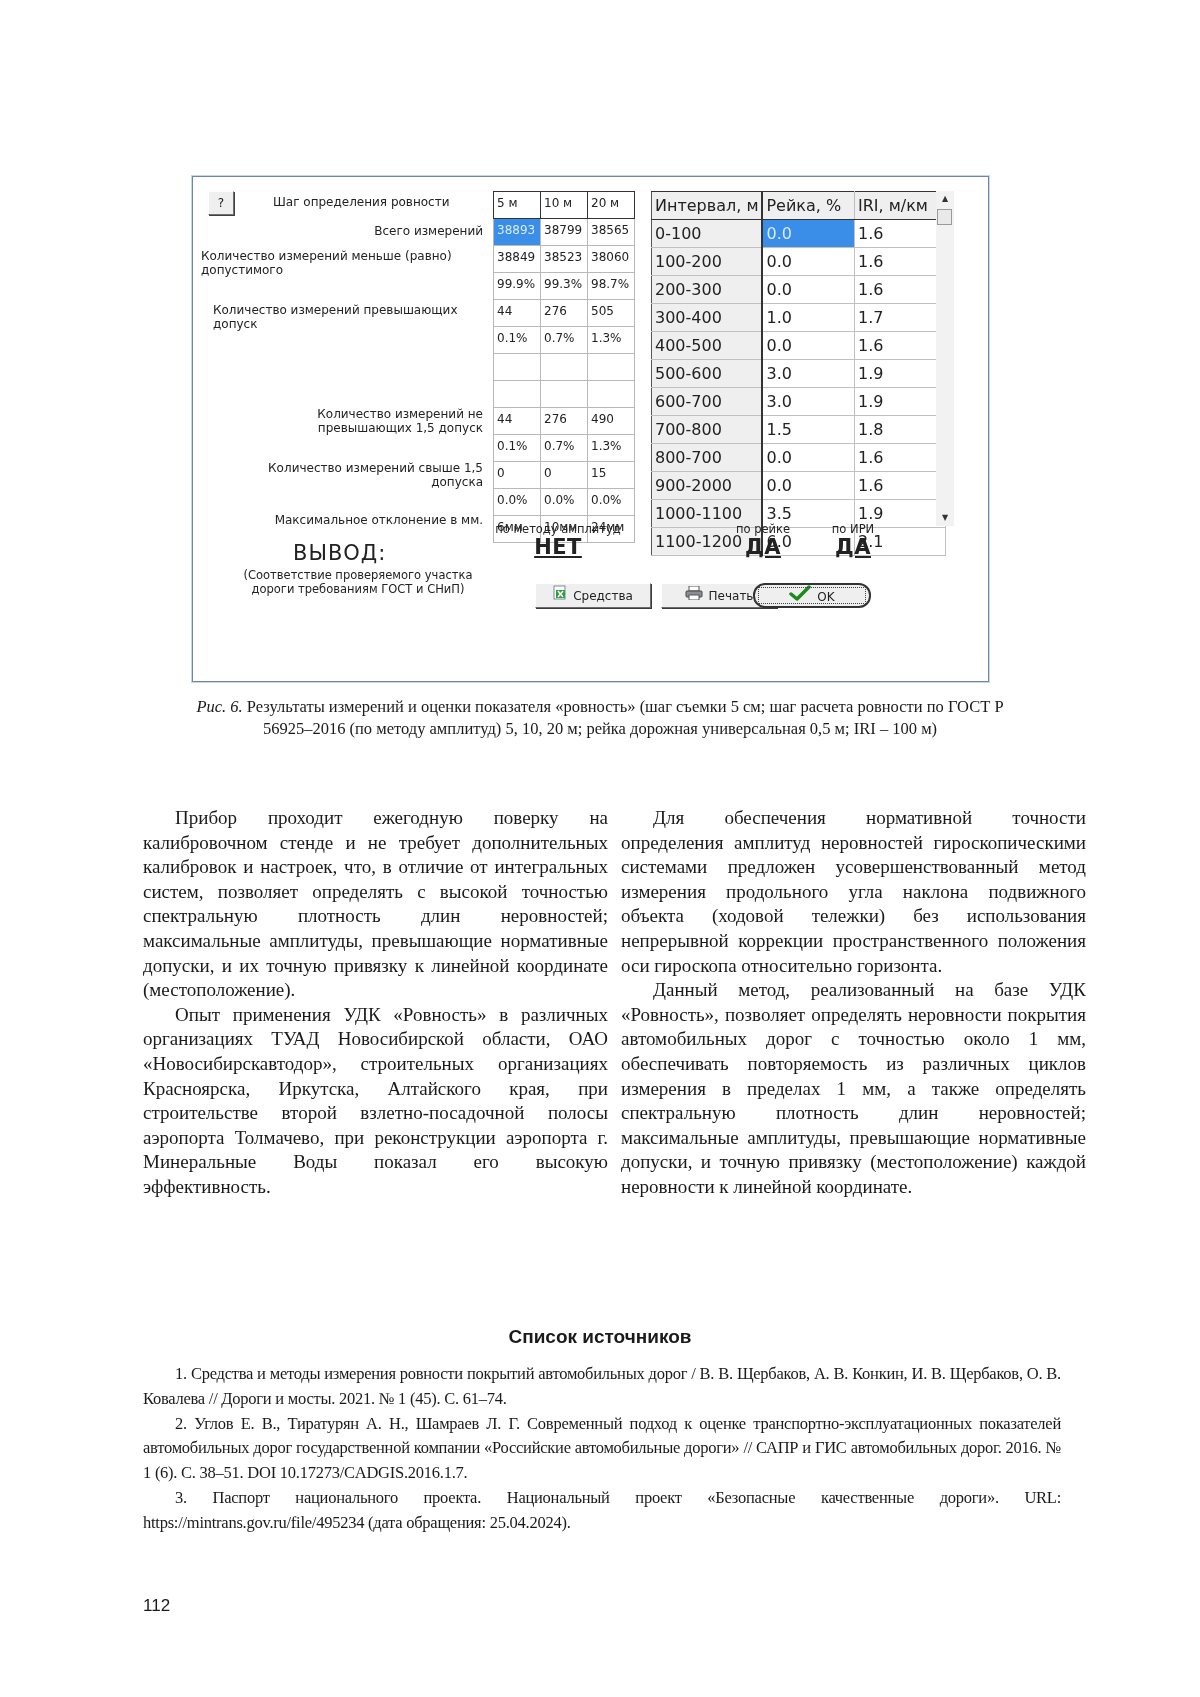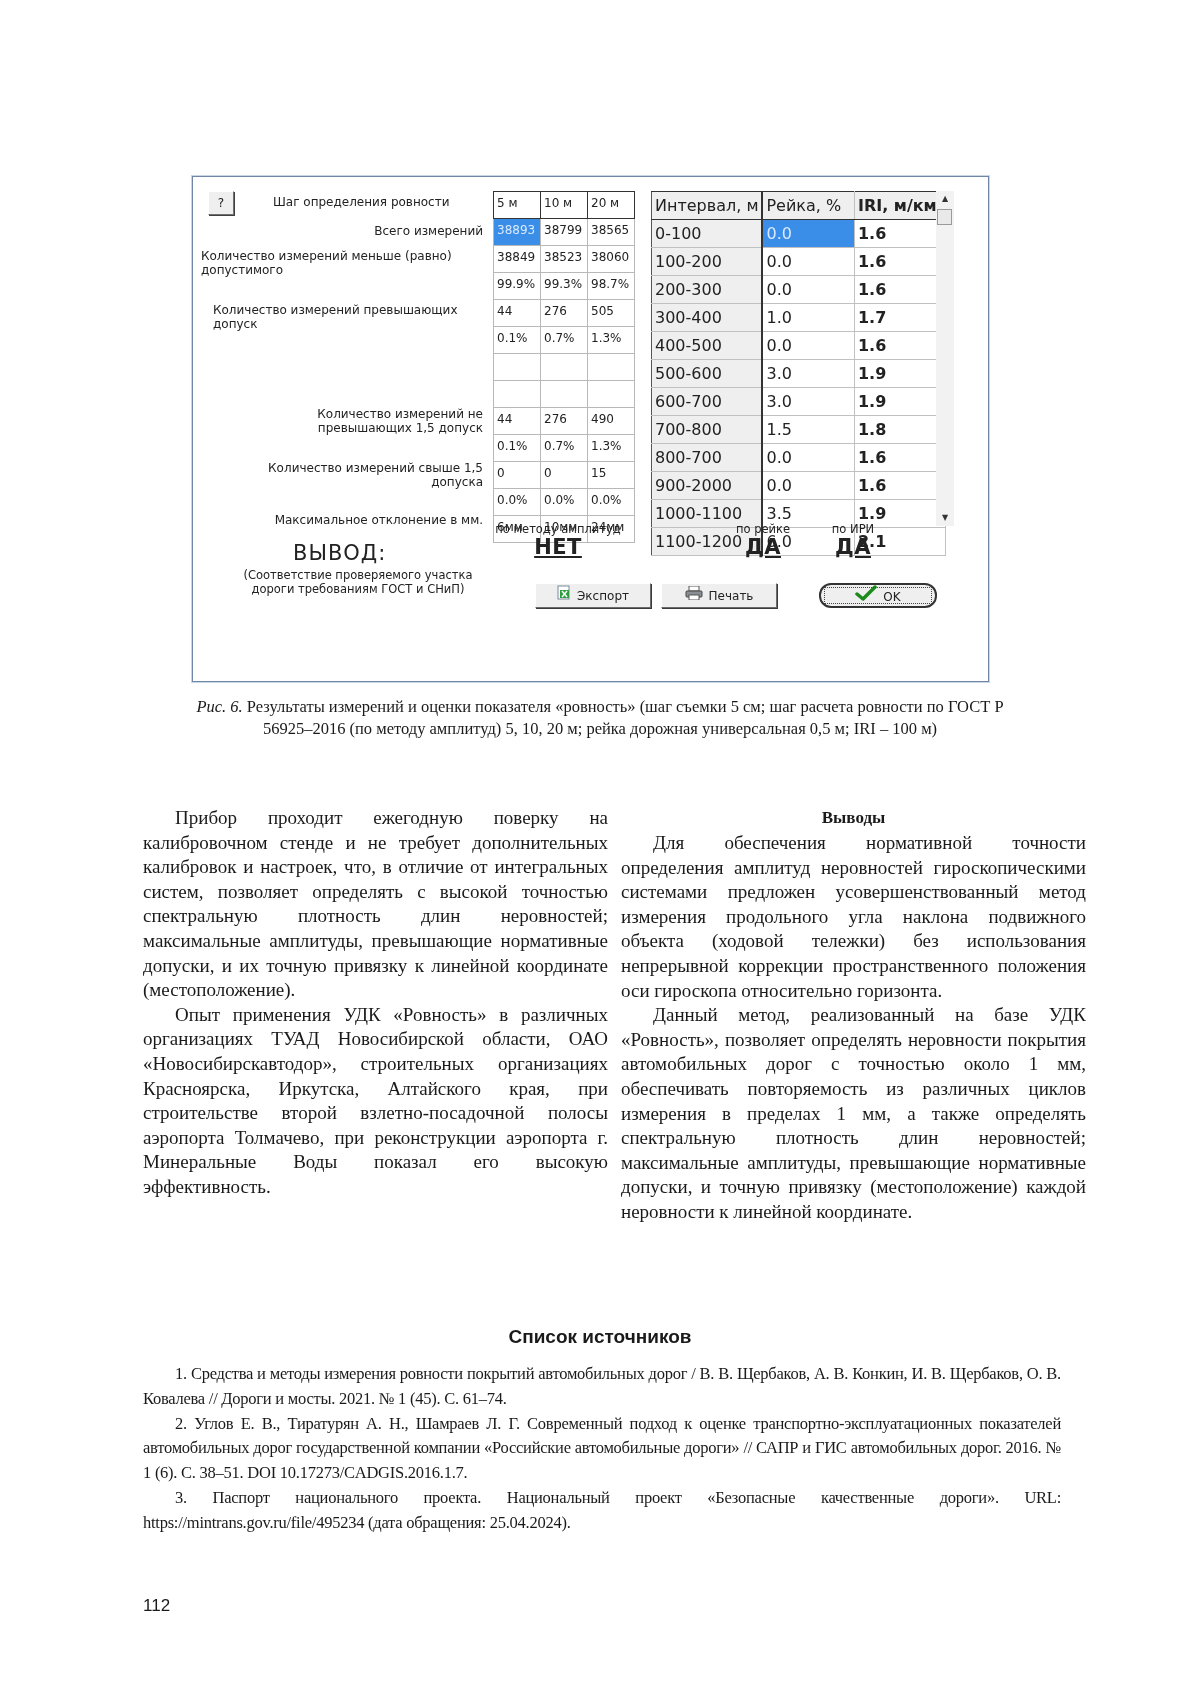--- a/index.html
+++ b/index.html
@@ -30,21 +30,21 @@
   .grid-left td.sel { background: #3b8ee8; color: #d8eaff; }
 
   
   .grid-right { position: absolute; left: 458px; top: 14px; border-collapse: collapse; }
   .grid-right td {
     height: 28px; padding: 4px 3px 0; border: 1px solid #c0c0c0; font-size: 16px; vertical-align: top;
     box-sizing: border-box; white-space: nowrap; background: #fff;
   }
   .grid-right td.c1 { width: 92px; background: #efefef; border-right: 2px solid #333; border-left: 1px solid #555; }
   .grid-right td.c2 { width: 92px; }
-  .grid-right td.c3 { width: 91px; font-weight: bold; }
+  .grid-right td.c3 { width: 91px; }
   .grid-right tr.head td { border-top: 1.5px solid #333; border-bottom: 1.5px solid #333; background: #efefef; overflow: hidden; }
   .grid-right tr.head td.c3 { border-right: 1.5px solid #333; }
   .grid-right td.sel { background: #3b8ee8; color: #d8eaff; }
 
   .vscroll {
     position: absolute; left: 743px; top: 14px; width: 18px; height: 335px; background: #f2f2f2;
   }
   .vscroll .arrow { position: absolute; left: 0; width: 18px; height: 16px; text-align: center; font-size: 8px; line-height: 16px; color: #333; }
   .vscroll .thumb { position: absolute; left: 1px; top: 18px; width: 15px; height: 16px; background: #e9e9e9; border: 1px solid #9a9a9a; box-sizing: border-box; }
 
@@ -250,52 +250,51 @@
   <div class="method-lbl" style="left:610px; top:345px; width:100px;">по ИРИ</div>
   <div class="verdict" style="left:610px; top:358px; width:100px;">ДА</div>
 
   <div class="btn" style="left:342px; width:116px;">
     <span class="ico">
       <svg width="14" height="15" viewBox="0 0 14 15">
           <rect x="1" y="1" width="11" height="13" fill="#fff" stroke="#7a8a9a"></rect>
           <rect x="3" y="5" width="9" height="8" fill="#2e9e3e"></rect>
           <path d="M5 6 L10 12 M10 6 L5 12" stroke="#fff" stroke-width="1.5"></path>
         </svg>
-    </span><span>Экспорт</span>
+    </span><span>Средства</span>
   </div>
   <div class="btn" style="left:468px; width:116px;">
     <span class="ico">
       <svg width="18" height="14" viewBox="0 0 18 14">
           <rect x="4" y="0" width="10" height="5" fill="#fff" stroke="#555"></rect>
           <rect x="1" y="5" width="16" height="6" rx="1" fill="#8a8f96" stroke="#444"></rect>
           <rect x="4" y="9" width="10" height="5" fill="#fff" stroke="#555"></rect>
         </svg>
     </span><span>Печать</span>
   </div>
-  <div class="btn ok" style="left:626px; width:118px;border-radius:12px;">
+  <div class="btn ok" style="left:560px; width:118px;border-radius:12px;">
     <div class="focus"></div>
     <span class="ico">
       <svg width="22" height="16" viewBox="0 0 22 16">
           <path d="M2 9 L8 14 L20 2" fill="none" stroke="#1c8a1c" stroke-width="3.5" stroke-linecap="round" stroke-linejoin="round"></path>
         </svg>
     </span><span>OK</span>
   </div>
 </div>
 
 <div class="caption serif">
   <i>Рис. 6.</i><span> Результаты измерений и оценки показателя «ровность» (шаг съемки 5 см; шаг расчета ровности по ГОСТ Р 56925–2016 (по методу амплитуд) 5, 10, 20 м; рейка дорожная универсальная 0,5 м; IRI – 100 м)</span>
 </div>
 
 <div class="col col-left serif">
   <p>Прибор проходит ежегодную поверку на калибровочном стенде и не требует дополнительных калибровок и настроек, что, в отличие от интегральных систем, позволяет определять с высокой точностью спектральную плотность длин неровностей; максимальные амплитуды, превышающие нормативные допуски, и их точную привязку к линейной координате (местоположение).</p>
   <p>Опыт применения УДК «Ровность» в различных организациях ТУАД Новосибирской области, ОАО «Новосибирскавтодор», строительных организациях Красноярска, Иркутска, Алтайского края, при строительстве второй взлетно-посадочной полосы аэропорта Толмачево, при реконструкции аэропорта г. Минеральные Воды показал его высокую эффективность.</p>
 </div>
 
 <div class="col col-right serif">
-  <h3>Выводы</h3>
   <p>Для обеспечения нормативной точности определения амплитуд неровностей гироскопическими системами предложен усовершенствованный метод измерения продольного угла наклона подвижного объекта (ходовой тележки) без использования непрерывной коррекции пространственного положения оси гироскопа относительно горизонта.</p>
   <p>Данный метод, реализованный на базе УДК «Ровность», позволяет определять неровности покрытия автомобильных дорог с точностью около 1 мм, обеспечивать повторяемость из различных циклов измерения в пределах 1 мм, а также определять спектральную плотность длин неровностей; максимальные амплитуды, превышающие нормативные допуски, и точную привязку (местоположение) каждой неровности к линейной координате.</p>
 </div>
 
 <div class="refs-title">Список источников</div>
 <div class="refs serif">
   <p>1. Средства и методы измерения ровности покрытий автомобильных дорог / В. В. Щербаков, А. В. Конкин, И. В. Щербаков, О. В. Ковалева // Дороги и мосты. 2021. № 1 (45). С. 61–74.</p>
   <p>2. Углов Е. В., Тиратурян А. Н., Шамраев Л. Г. Современный подход к оценке транспортно-эксплуатационных показателей автомобильных дорог государственной компании «Российские автомобильные дороги» // САПР и ГИС автомобильных дорог. 2016. № 1 (6). С. 38–51. DOI 10.17273/CADGIS.2016.1.7.</p>
   <p>3. Паспорт национального проекта. Национальный проект «Безопасные качественные дороги». URL: https://mintrans.gov.ru/file/495234 (дата обращения: 25.04.2024).</p>
 </div>

